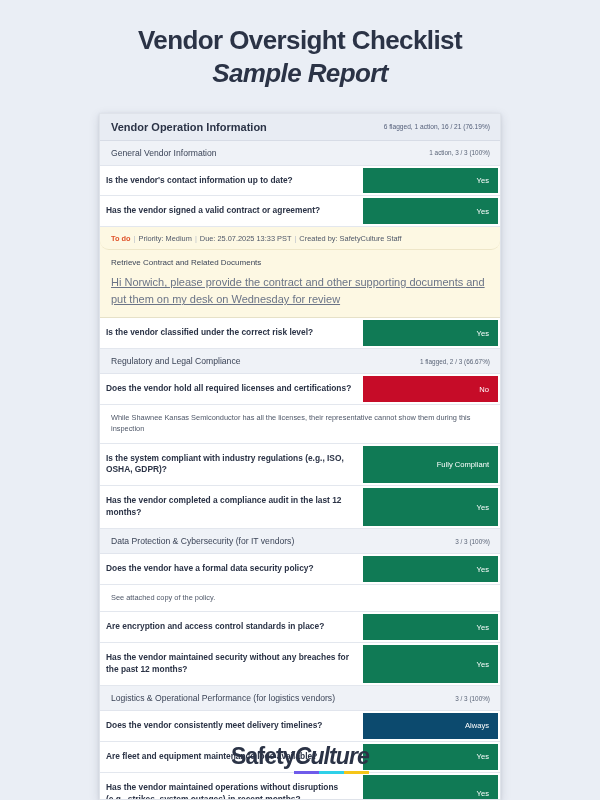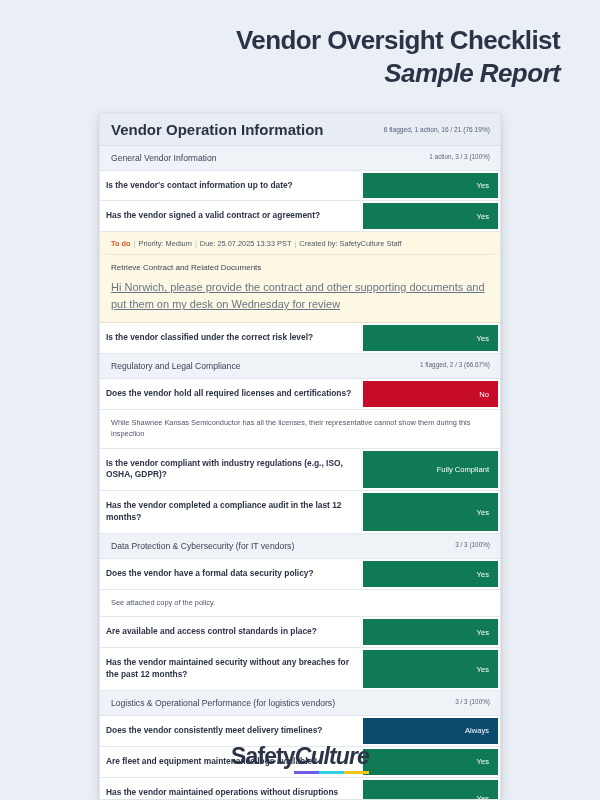--- a/index.html
+++ b/index.html
@@ -23,21 +23,21 @@
     position: relative;
     display: flex;
     flex-direction: column;
     align-items: center;
   }
 
   
   .title-block {
     margin-top: 24px;
     width: 520px;
-    text-align: right;
+    text-align: center;
   }
   .title-line {
     font-size: 26px;
     font-weight: bold;
     letter-spacing: -0.6px;
     color: #2b3346;
     line-height: 1.28;
   }
 
   
@@ -53,35 +53,36 @@
   
   .bar-main {
     background: #e8ecf3;
     padding: 7px 10px 7px 11px;
     display: flex;
     align-items: center;
     justify-content: space-between;
     border-bottom: 1px solid #d7dce6;
   }
   .bar-main .bar-label {
-    font-size: 15px;
+    font-size: 11px;
     font-weight: bold;
     color: #2b3346;
   }
   .bar-main .bar-stat {
     font-size: 6.6px;
     color: #55607a;
     white-space: nowrap;
   }
 
   
   .bar-sect {
     background: #eff2f7;
     padding: 7px 10px 7px 11px;
     display: flex;
+    align-items: center;
     justify-content: space-between;
     border-bottom: 1px solid #e1e5ed;
   }
   .bar-sect .bar-label {
     font-size: 8.6px;
     color: #3b4457;
   }
   .bar-sect .bar-stat {
     font-size: 6.4px;
     color: #5b6party;
@@ -231,38 +232,38 @@
           <div class="bar-stat">1 flagged, 2 / 3 (66.67%)</div>
         </div>
         <div class="q-row">
           <div class="q-text">Does the vendor hold all required licenses and certifications?</div>
           <div class="a-cell a-red" style="background: rgb(198, 12, 40);">No</div>
         </div>
         <div class="note">
           <div>While Shawnee Kansas Semiconductor has all the licenses, their representative cannot show them during this inspection</div>
         </div>
         <div class="q-row">
-          <div class="q-text">Is the vendor compliant with industry regulations (e.g., ISO, OSHA, GDPR)?</div>
+          <div class="q-text">Is the system compliant with industry regulations (e.g., ISO, OSHA, GDPR)?</div>
           <div class="a-cell a-green" style="background: rgb(16, 122, 85);">Fully Compliant</div>
         </div>
         <div class="q-row">
           <div class="q-text">Has the vendor completed a compliance audit in the last 12 months?</div>
           <div class="a-cell a-green" style="background: rgb(16, 122, 85);">Yes</div>
         </div>
         <div class="bar-sect">
           <div class="bar-label">Data Protection &amp; Cybersecurity (for IT vendors)</div>
           <div class="bar-stat">3 / 3 (100%)</div>
         </div>
         <div class="q-row">
           <div class="q-text">Does the vendor have a formal data security policy?</div>
           <div class="a-cell a-green" style="background: rgb(16, 122, 85);">Yes</div>
         </div>
         <div class="note"><div>See attached copy of the policy.</div></div>
         <div class="q-row">
-          <div class="q-text">Are available and access control standards in place?</div>
+          <div class="q-text">Are encryption and access control standards in place?</div>
           <div class="a-cell a-green" style="background: rgb(16, 122, 85);">Yes</div>
         </div>
         <div class="q-row">
           <div class="q-text">Has the vendor maintained security without any breaches for the past 12 months?</div>
           <div class="a-cell a-green" style="background: rgb(16, 122, 85);">Yes</div>
         </div>
         <div class="bar-sect">
           <div class="bar-label">Logistics &amp; Operational Performance (for logistics vendors)</div>
           <div class="bar-stat">3 / 3 (100%)</div>
         </div>

